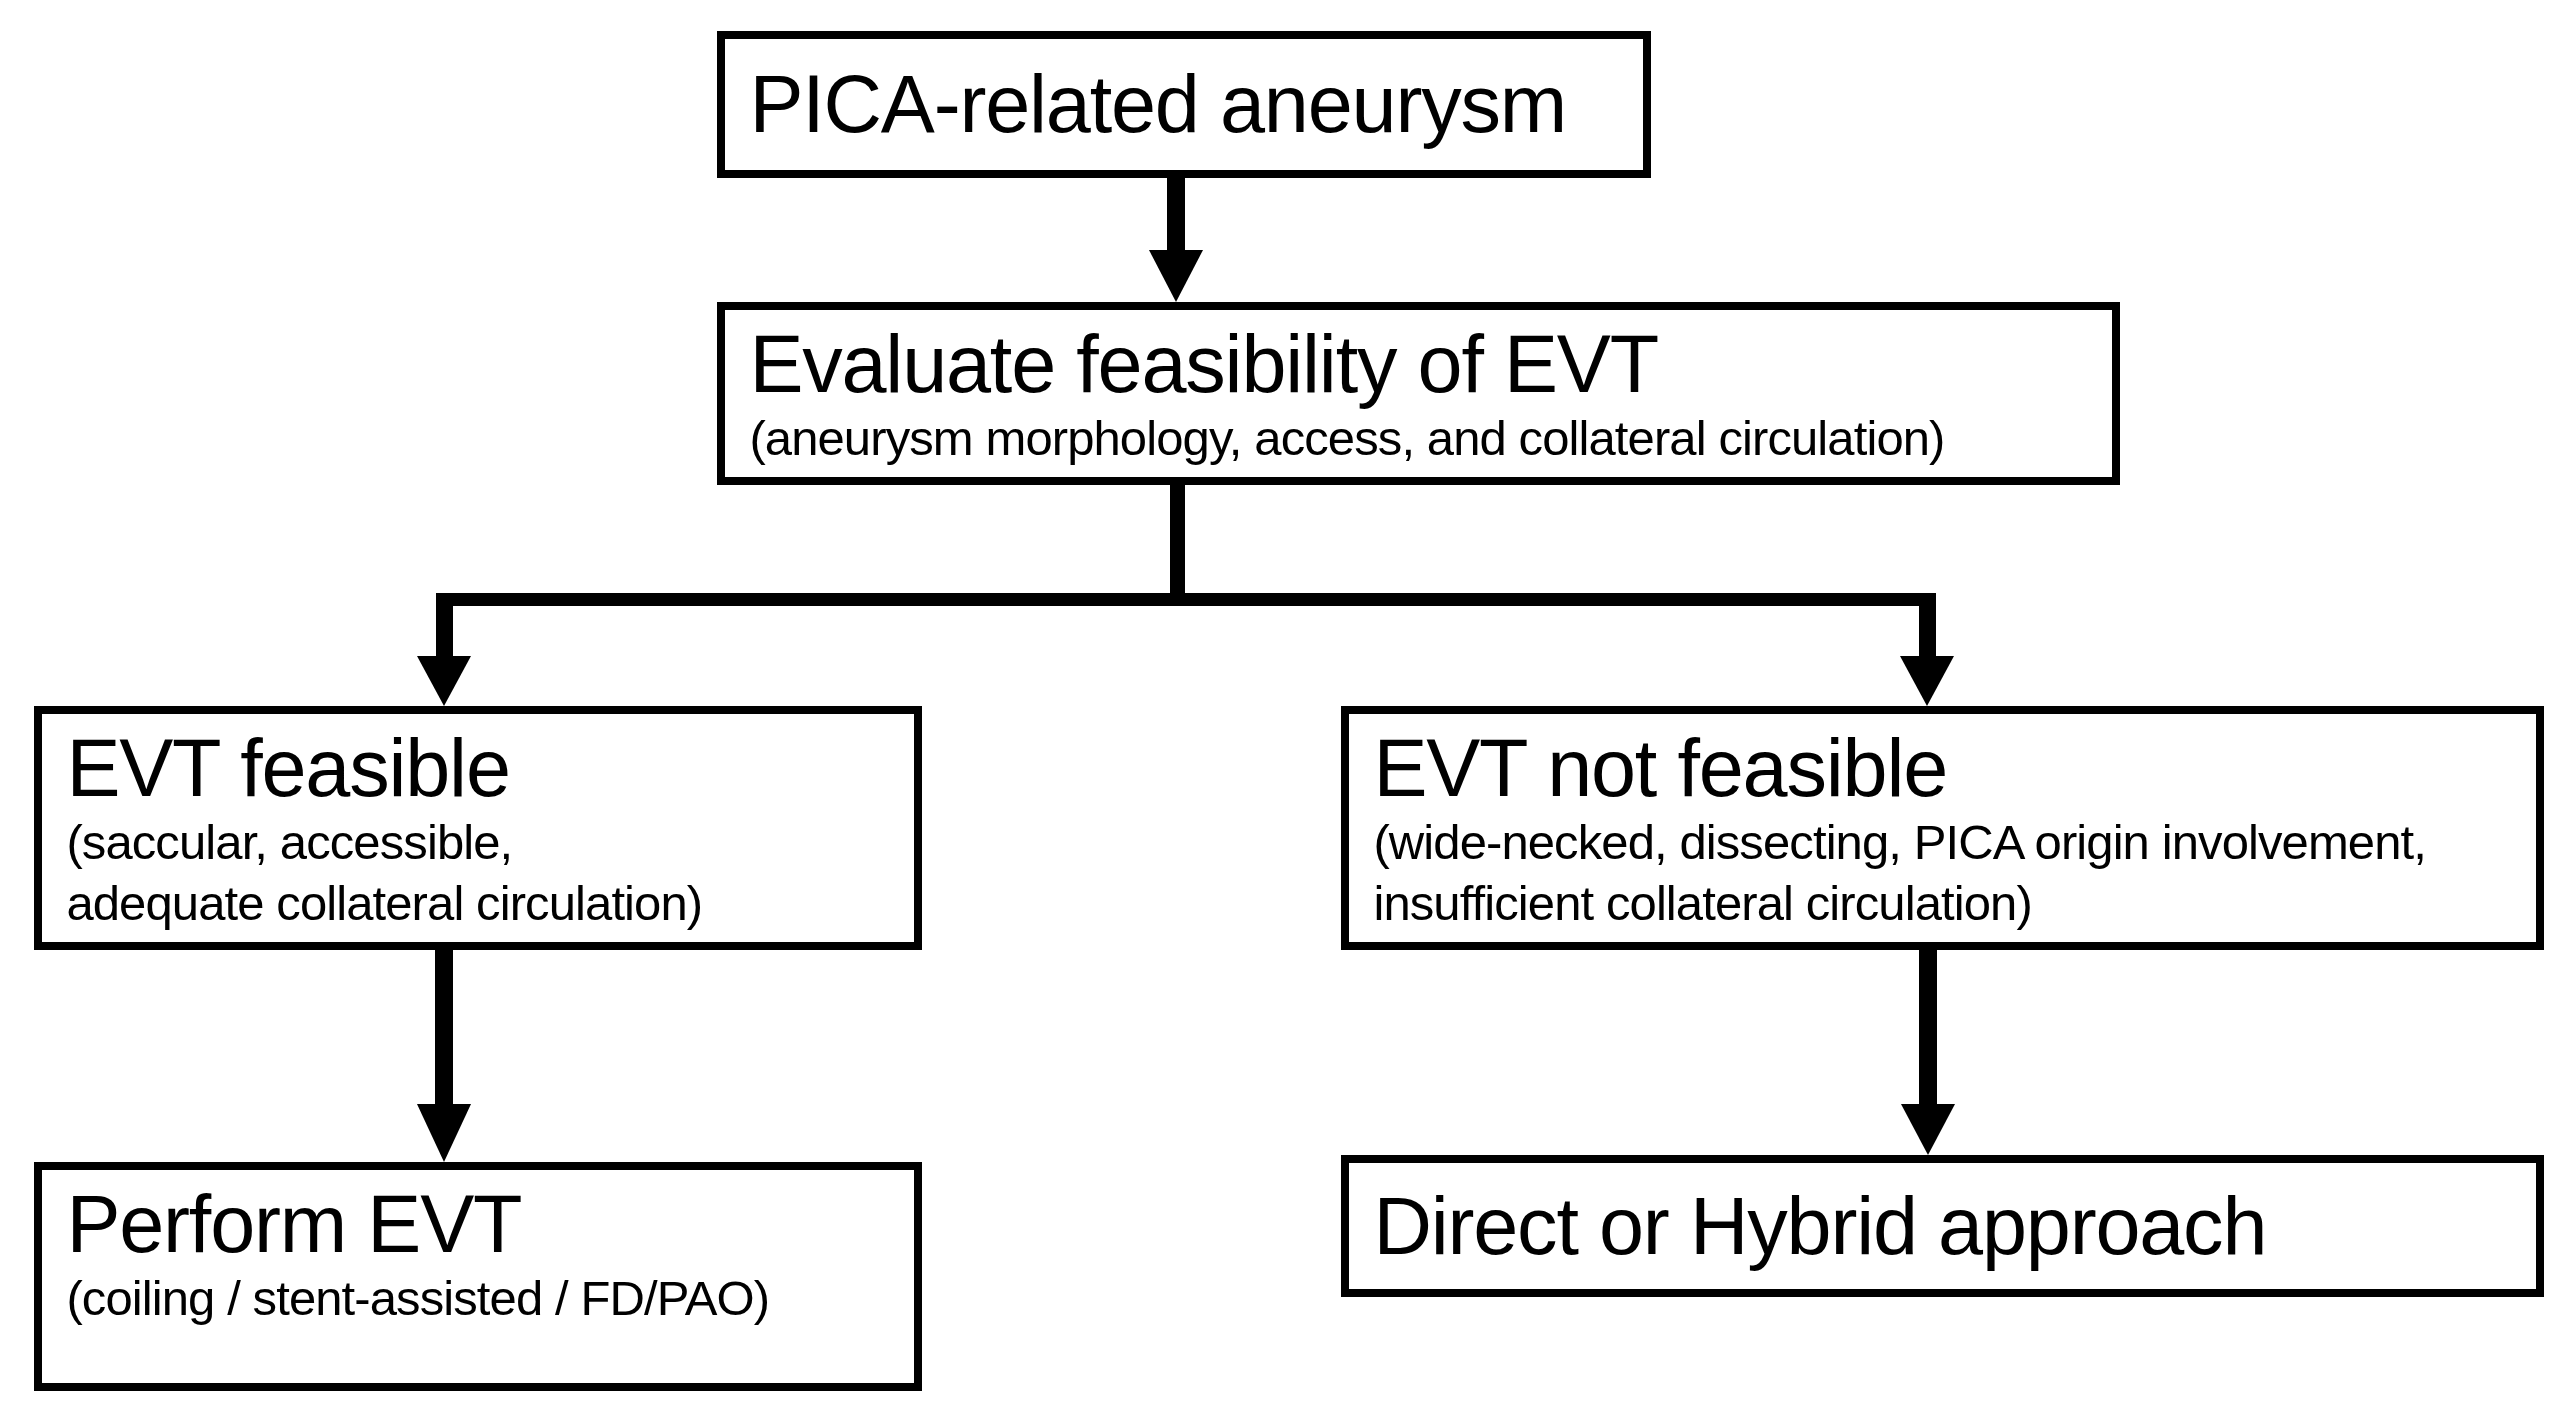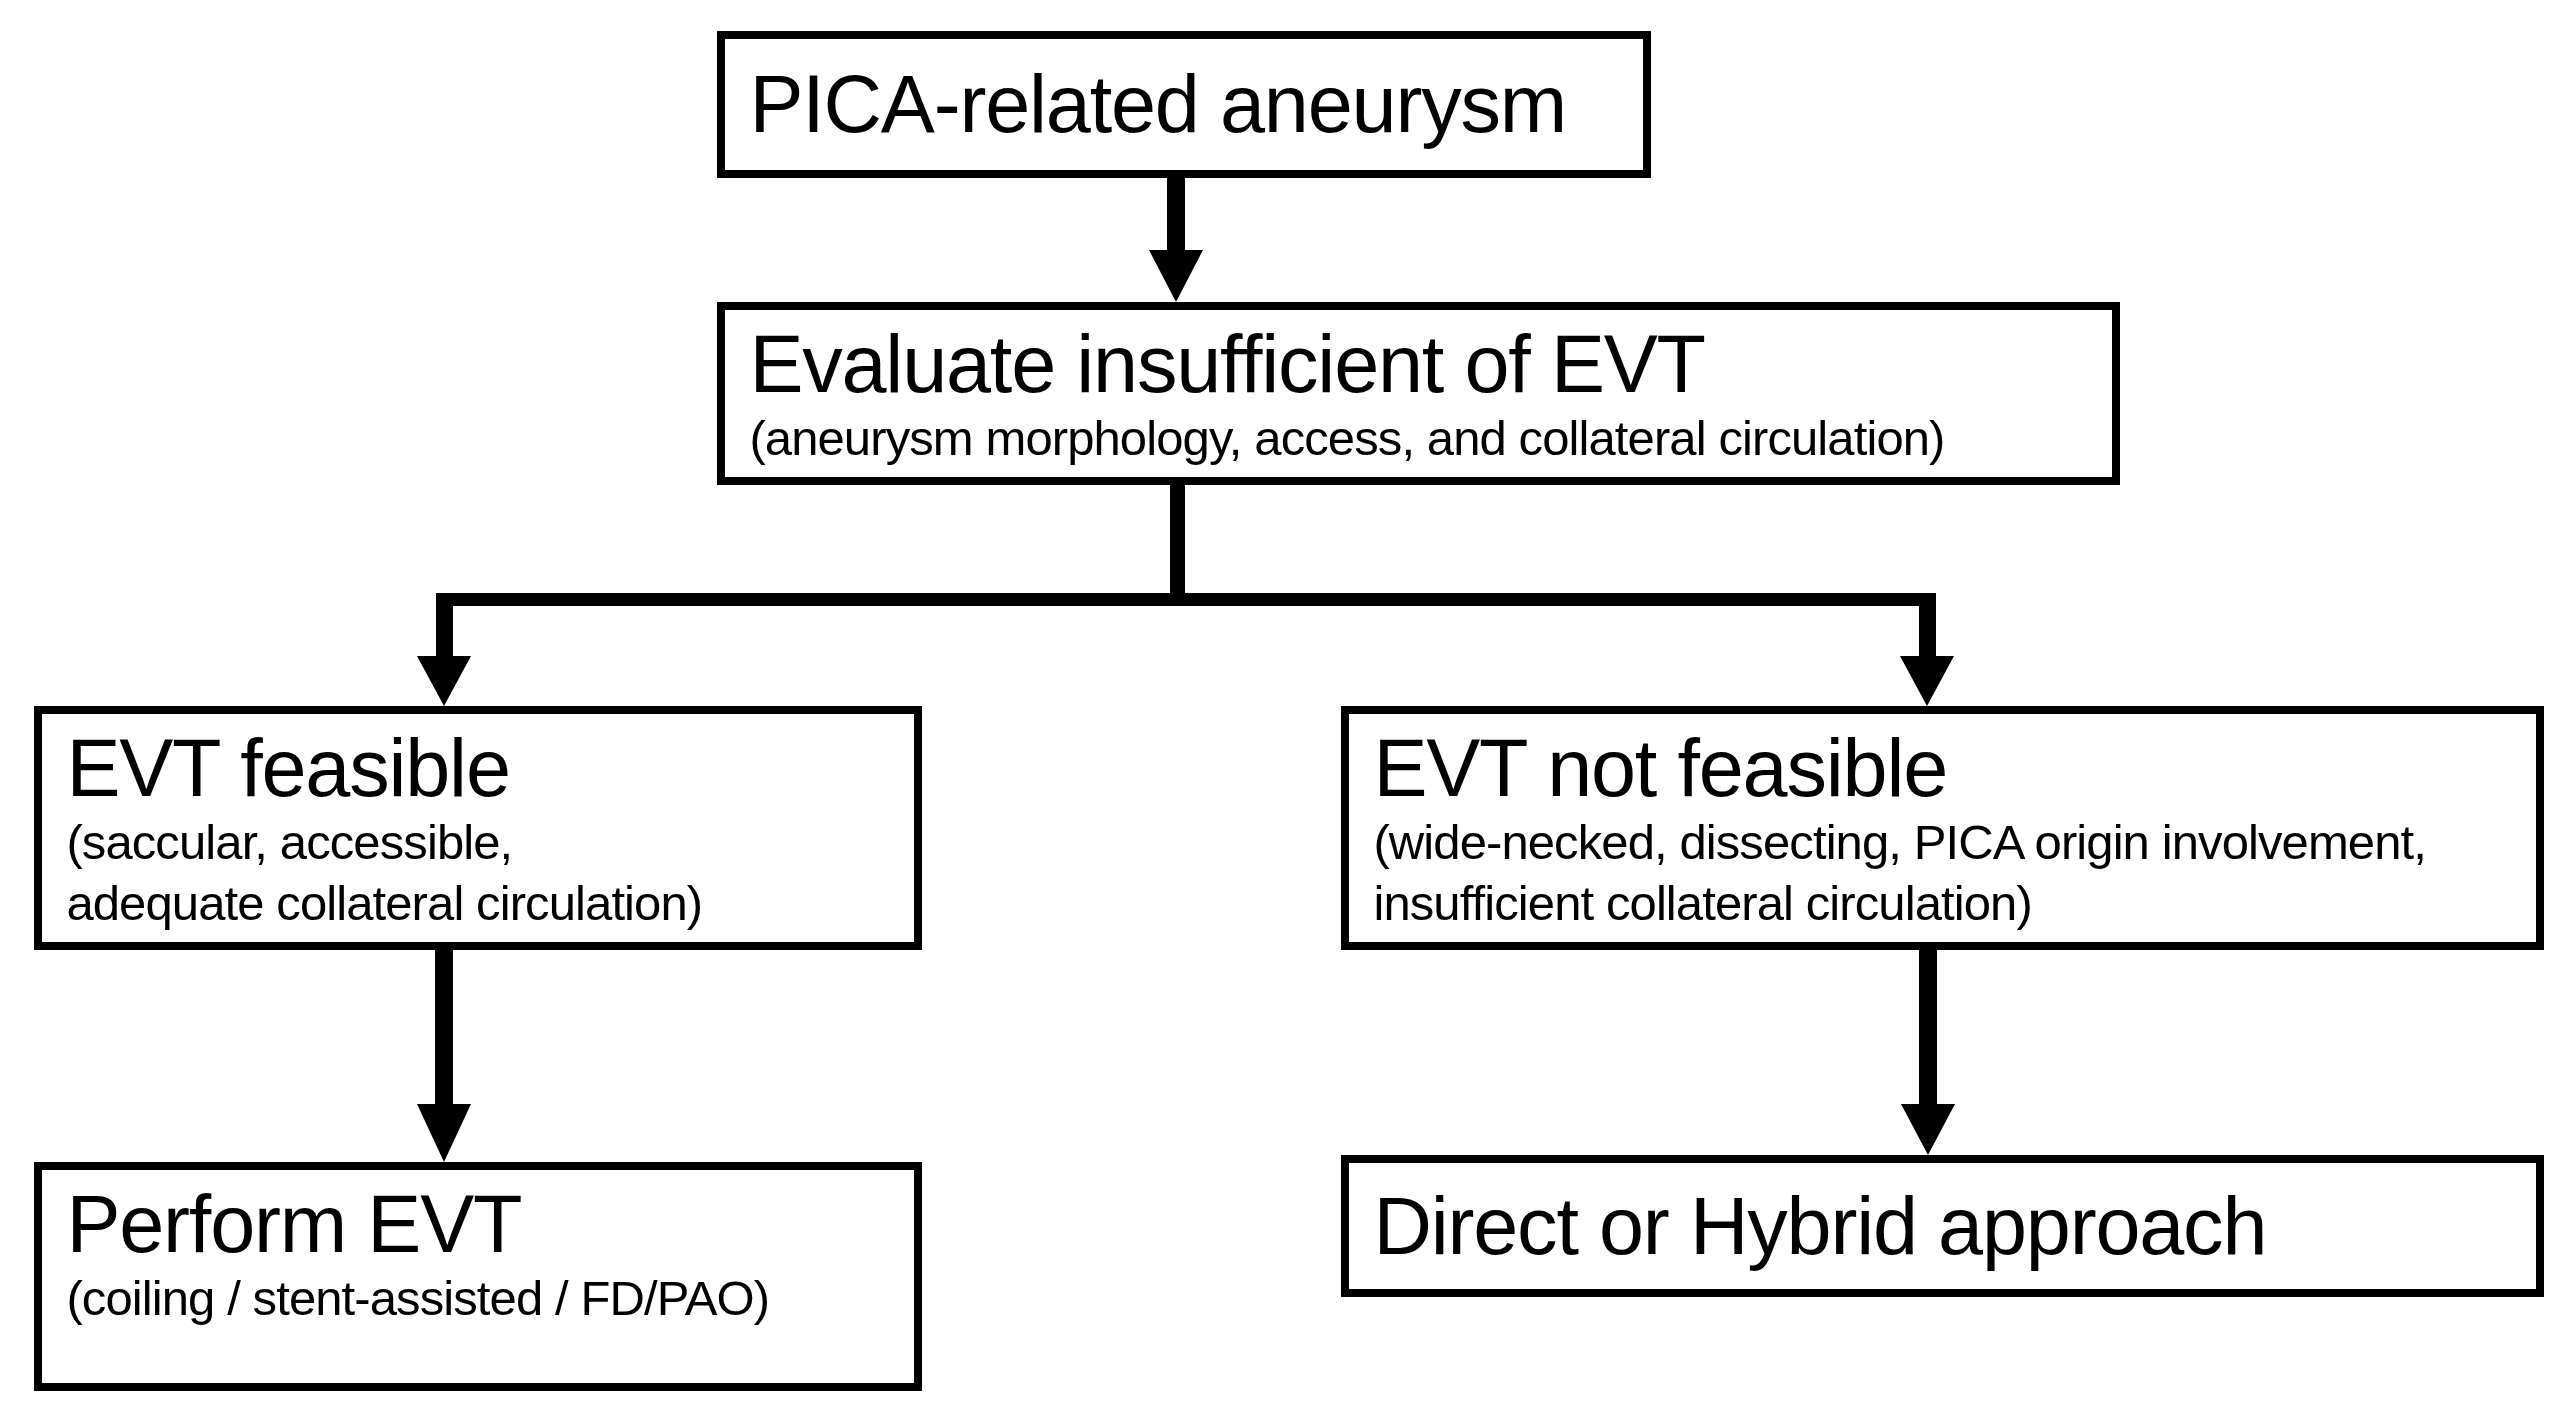--- a/index.html
+++ b/index.html
@@ -88,21 +88,21 @@
 <div id="canvas">
 
   <div class="box center-v" id="node-pica">
     <div class="title">PICA-related aneurysm</div>
   </div>
 
   <div class="shaft" id="a1-shaft"></div>
   <div class="arrowhead" id="a1-head"></div>
 
   <div class="box" id="node-evaluate">
-    <div class="title">Evaluate insufficient of EVT</div>
+    <div class="title">Evaluate feasibility of EVT</div>
     <div class="subtitle">(aneurysm morphology, access, and collateral circulation)</div>
   </div>
 
   <div class="shaft" id="stub-evaluate"></div>
   <div class="shaft" id="branch-bar"></div>
   <div class="shaft" id="lbranch-shaft"></div>
   <div class="arrowhead" id="lbranch-head"></div>
   <div class="shaft" id="rbranch-shaft"></div>
   <div class="arrowhead" id="rbranch-head"></div>
 

